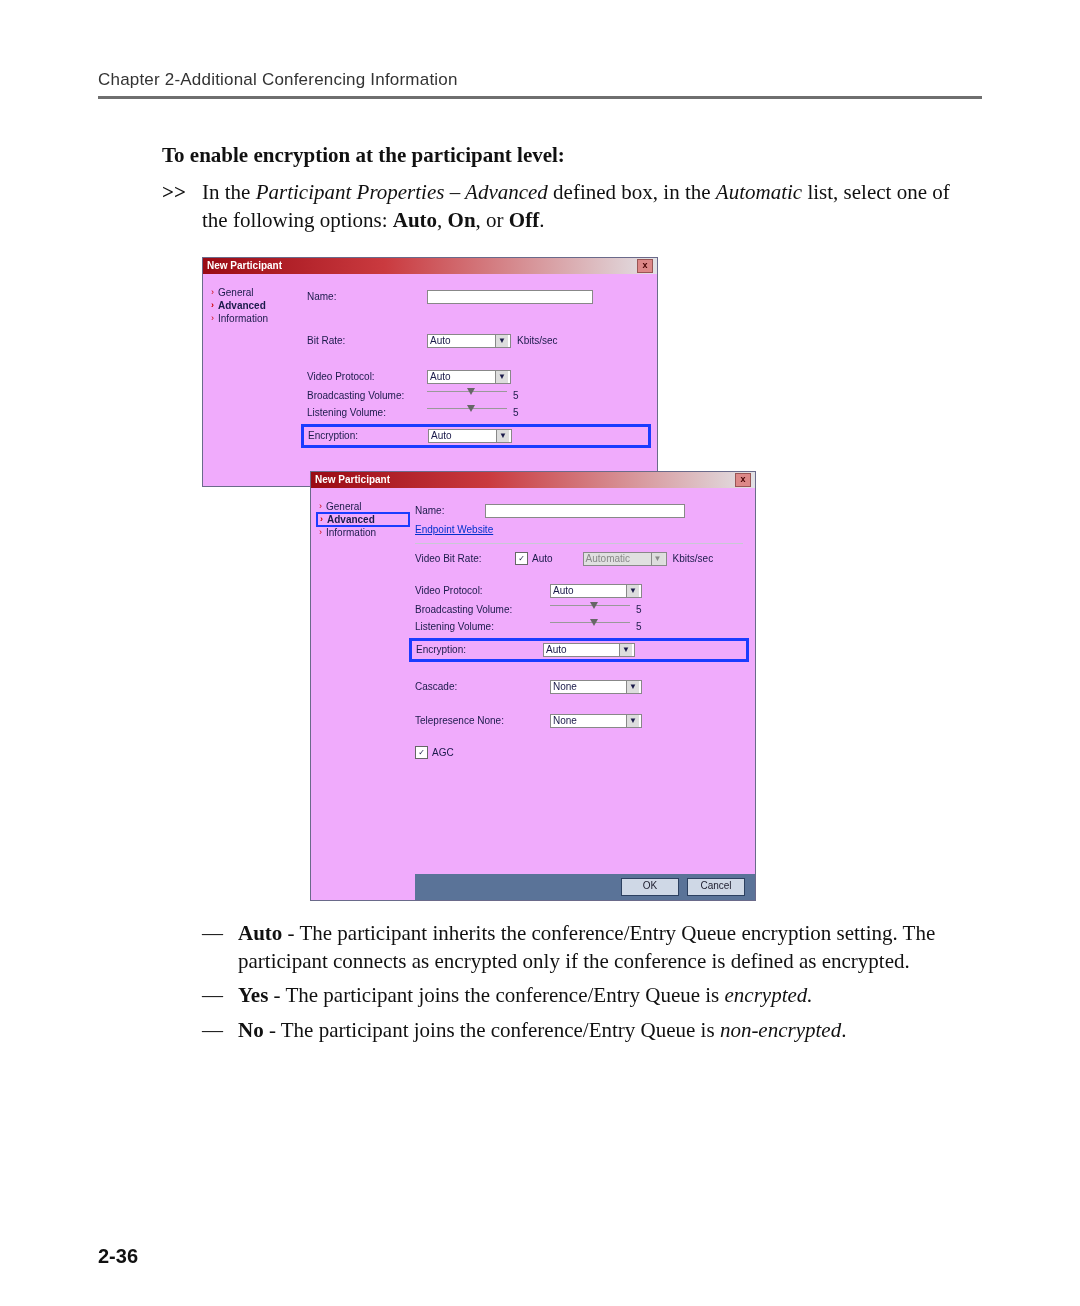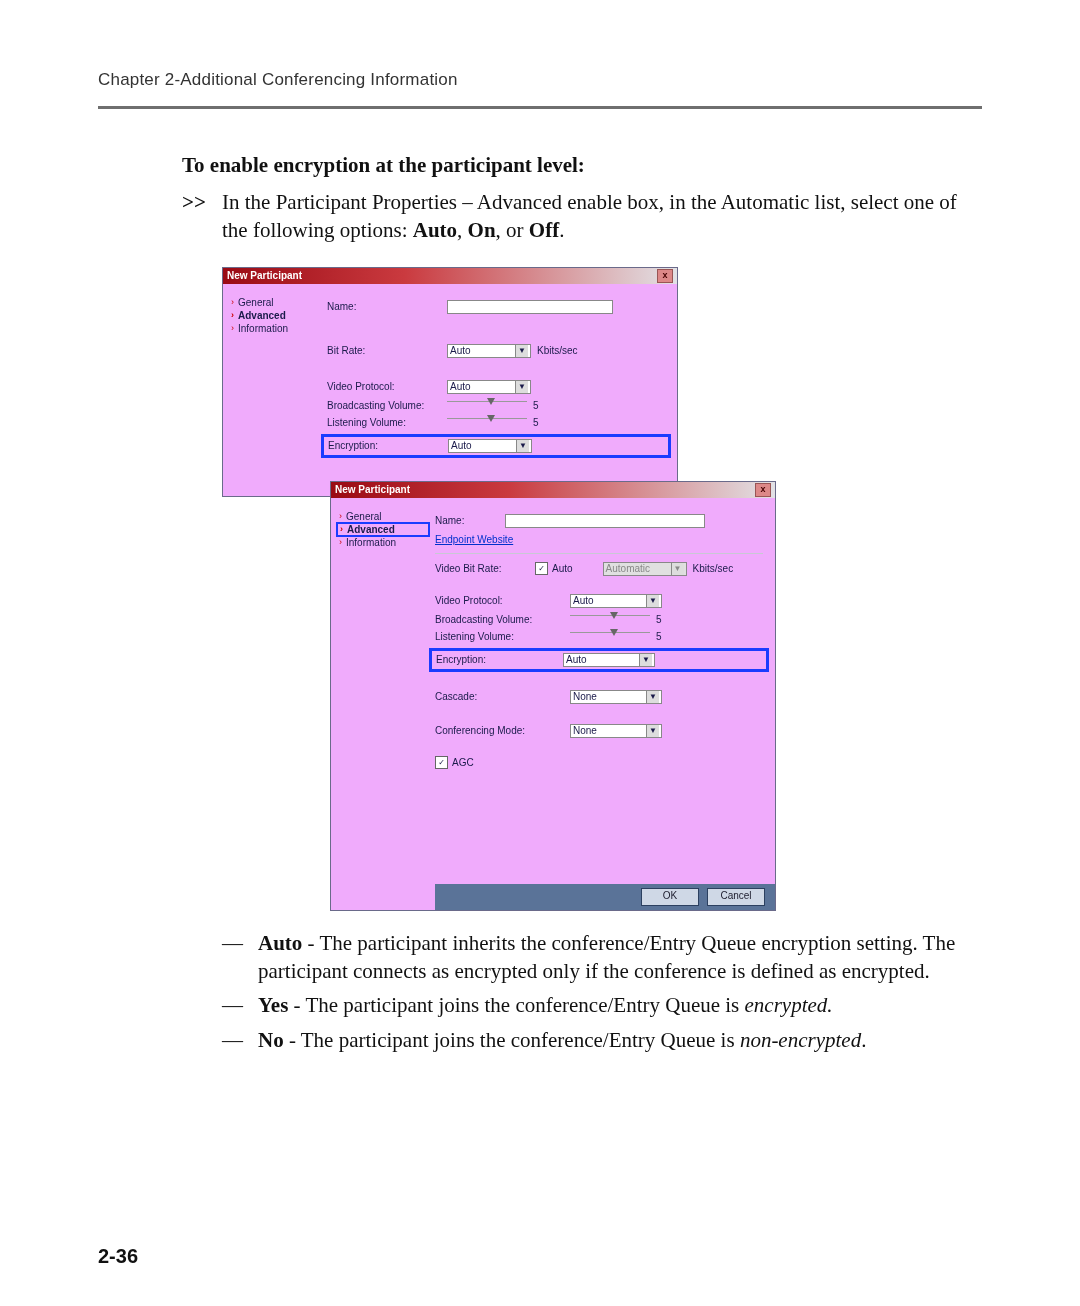--- a/index.html
+++ b/index.html
@@ -16,49 +16,49 @@
     width: 1080px;
     height: 1306px;
     box-sizing: border-box;
     padding: 70px 98px 60px 98px;
   }
   .running-head {
     font-family: "Segoe UI", Arial, sans-serif;
     font-size: 17px;
     letter-spacing: 0.2px;
     color: #333;
-    margin-bottom: 16px;
+    margin-bottom: 6px;
   }
   .rule {
     border: 0;
     border-top: 3px solid #6f6f6f;
     margin: 0 0 44px 0;
   }
   .content {
-    margin-left: 84px;
+    margin-left: 64px;
     margin-right: 20px;
   }
   .heading {
     font-size: 21px;
     font-weight: 700;
     margin-bottom: 10px;
   }
   .step {
     display: flex;
     font-size: 21px;
     line-height: 1.35;
     margin-bottom: 22px;
   }
   .step .marker {
     width: 40px;
     flex: 0 0 40px;
     font-weight: 700;
   }
   .step .body { flex: 1; }
-  .step .body .ital { }
+  .step .body .ital { font-style: italic; }
   .step .body .bold { font-weight: 700; }
 
   
   .shots {
     position: relative;
     height: 650px;
     margin-left: 40px;
     margin-bottom: 12px;
     font-family: Tahoma, Verdana, Arial, sans-serif;
     font-size: 10px;
@@ -228,21 +228,21 @@
 <div class="page">
   <div class="running-head">Chapter 2-Additional Conferencing Information</div>
   <hr class="rule">
 
   <div class="content">
     <div class="heading">To enable encryption at the participant level:</div>
 
     <div class="step">
       <div class="marker">&gt;&gt;</div>
       <div class="body">
-        <span>In the </span><span class="ital">Participant Properties – Advanced</span><span> enable box, in the </span><span class="ital">Automatic</span><span> list, select one of the following options: </span><span class="bold">Auto</span><span>, </span><span class="bold">On</span><span>, or </span><span class="bold">Off</span><span>.</span>
+        <span>In the </span><span class="ital">Participant Properties – Advanced</span><span> defined box, in the </span><span class="ital">Automatic</span><span> list, select one of the following options: </span><span class="bold">Auto</span><span>, </span><span class="bold">On</span><span>, or </span><span class="bold">Off</span><span>.</span>
       </div>
     </div>
 
     <div class="shots">
 
       <div class="dlg back">
         <div class="titlebar">
           <span>New Participant</span>
           <span class="close">x</span>
         </div>
@@ -379,21 +379,21 @@
             <div style="height:6px"></div>
             <div class="row">
                 <span class="lbl">Cascade:</span>
               <span class="sel" style="width:92px">
                   <span>None</span>
                   <span class="dd">▼</span>
                 </span>
             </div>
             <div style="height:8px"></div>
             <div class="row">
-                <span class="lbl">Conferencing Mode:</span>
+                <span class="lbl">Telepresence None:</span>
               <span class="sel" style="width:92px">
                   <span>None</span>
                   <span class="dd">▼</span>
                 </span>
             </div>
             <div style="height:6px"></div>
             <div class="row">
                 <span class="chk">✓</span>
                 <span>AGC</span>
               </div>

